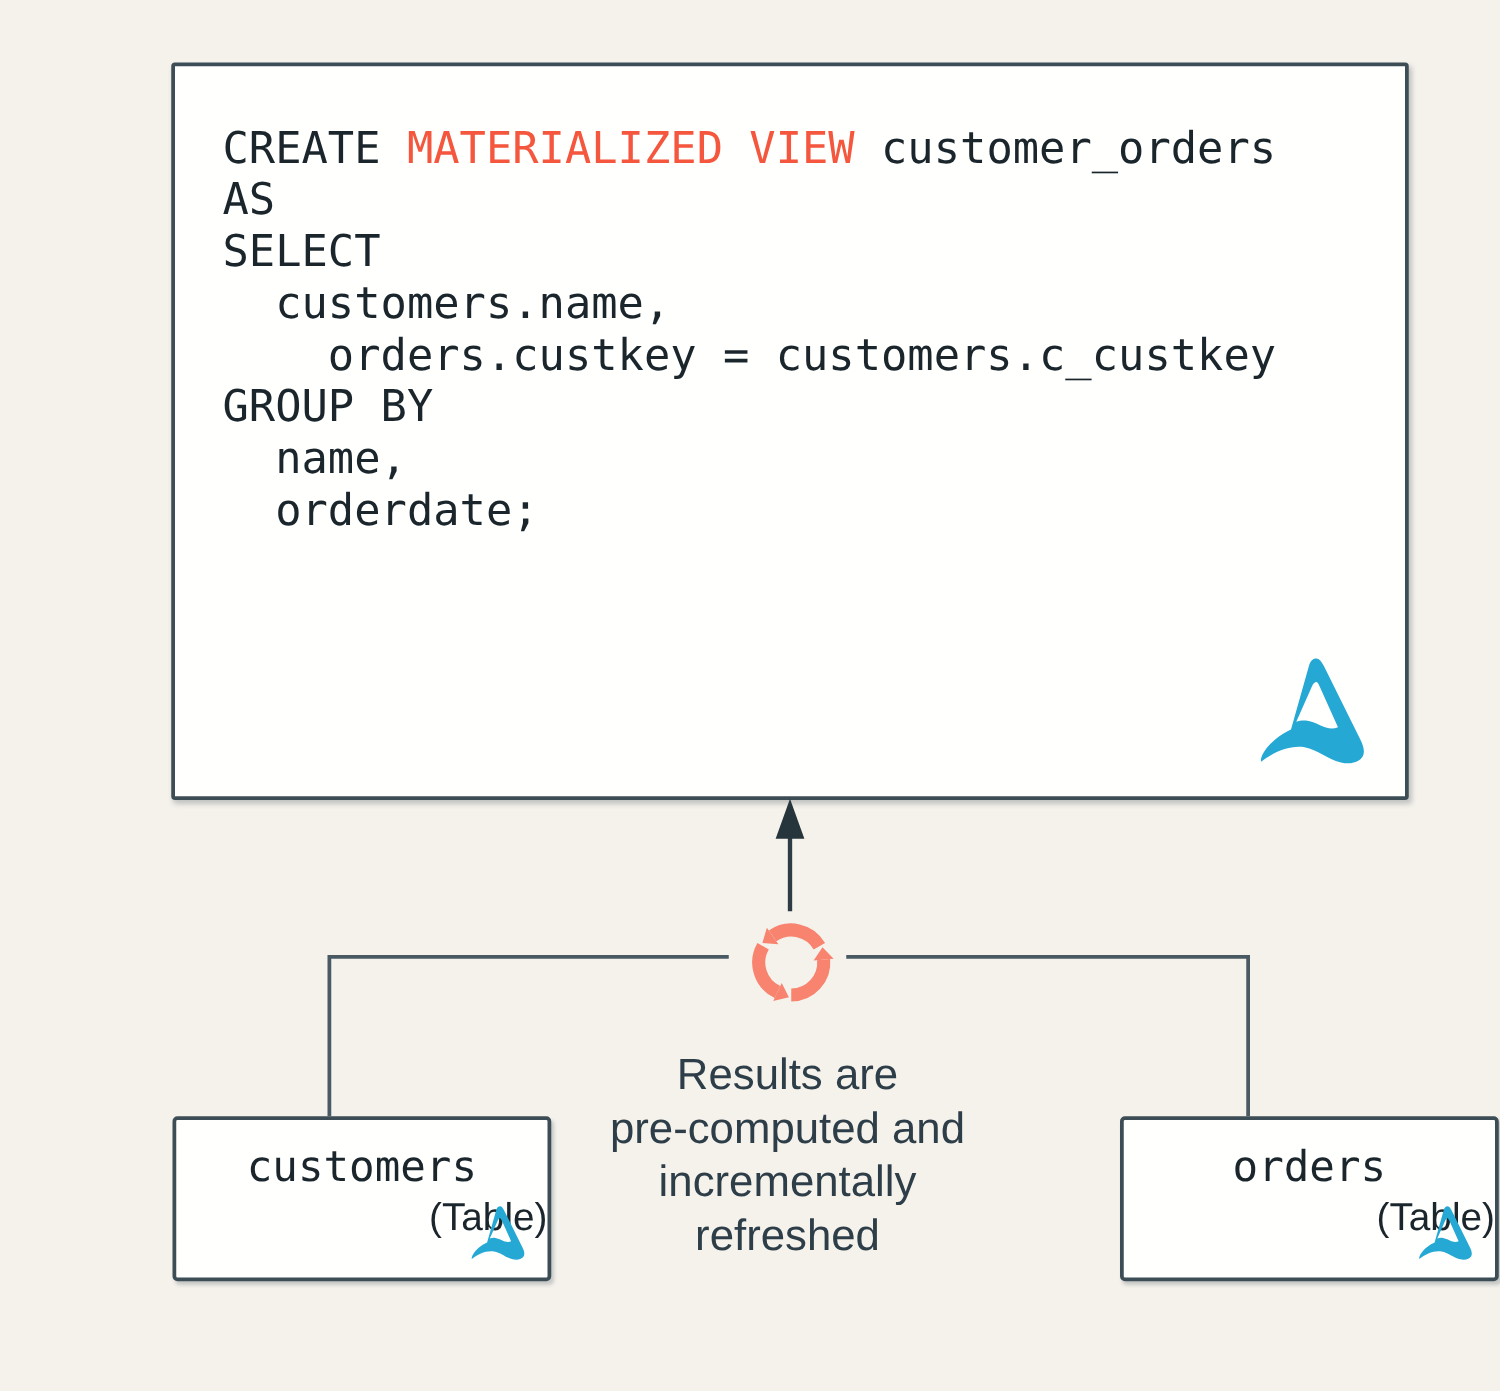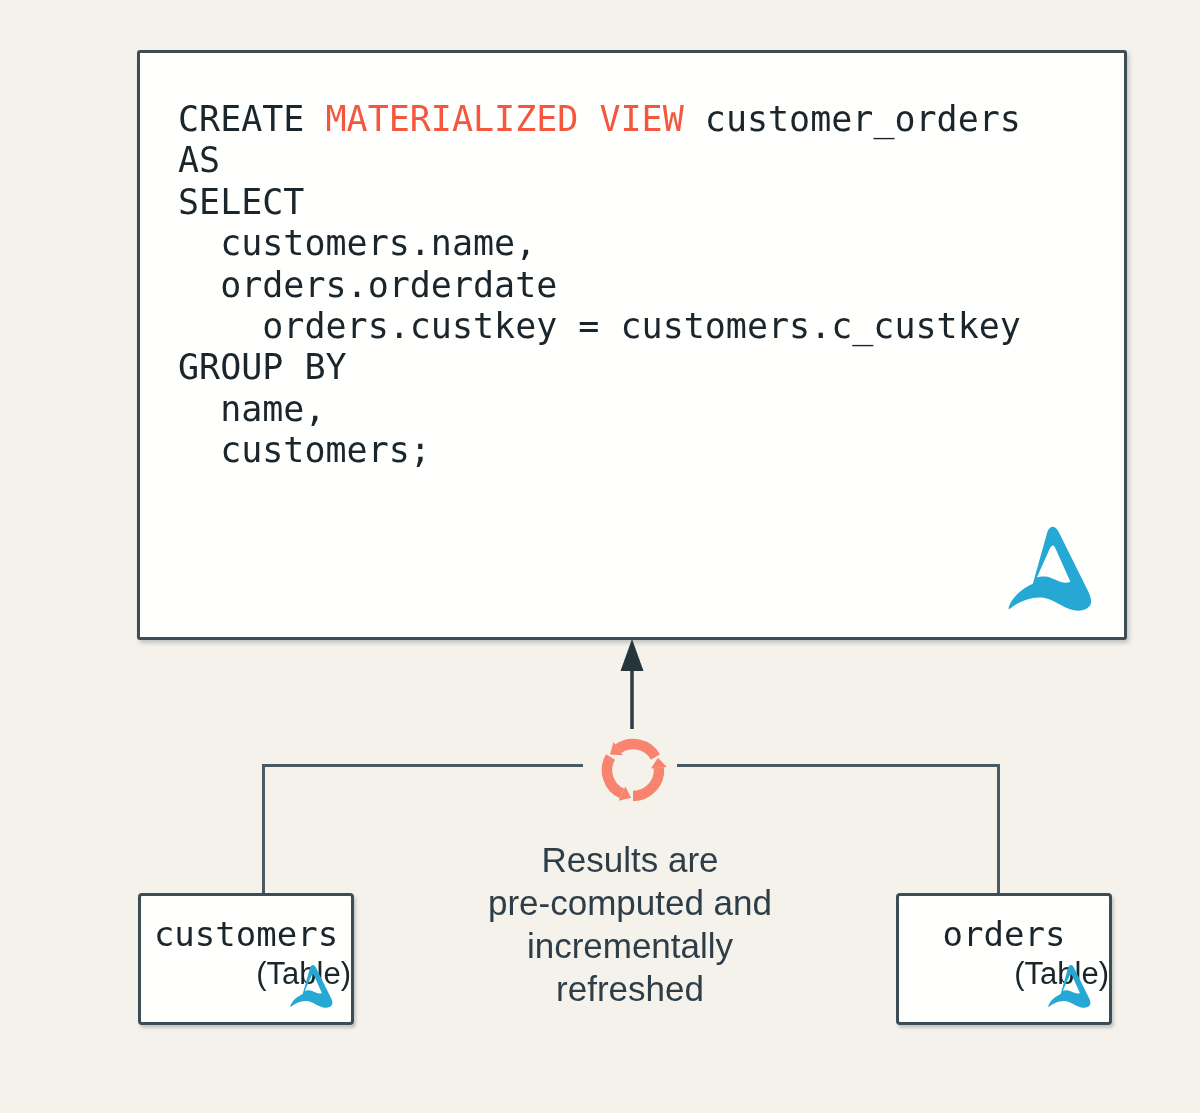--- a/index.html
+++ b/index.html
@@ -28,21 +28,21 @@
   
   .refresh{position:absolute;left:595px;top:732px;width:76px;height:76px;}
   
   .annotation{
     position:absolute;left:430px;top:838px;width:400px;
     text-align:center;white-space:pre-line;
     font-size:35px;line-height:43px;font-weight:500;color:#2E3E49;
   }
   
   .table-box{
-    position:absolute;top:893px;width:216px;height:132px;box-sizing:border-box;
+    position:absolute;top:893px;width:303px;height:132px;box-sizing:border-box;
     background:#FFFFFE;border:3px solid #3D4D56;border-radius:4px;
     box-shadow:2px 3px 3px rgba(61,77,86,.25);
   }
   .table-box.customers{left:138px;}
   .table-box.orders{left:872px;margin-left:24px;}
   .tname{
     margin-top:18px;text-align:center;
     font-family:"DejaVu Sans Mono",monospace;font-size:34px;line-height:40px;color:#1B262C;
   }
   .ttype{
@@ -73,25 +73,24 @@
 </svg>
 
 <div class="canvas">
 
   <div class="sql-box">
     <div class="code">
       <div class="code-line"><span>CREATE </span><span class="kw">MATERIALIZED VIEW</span><span> customer_orders</span></div>
       <div class="code-line">AS</div>
       <div class="code-line">SELECT</div>
       <div class="code-line">  customers.name,</div>
-      <div class="code-line">  orders.orderdate</div>
       <div class="code-line">    orders.custkey = customers.c_custkey</div>
       <div class="code-line">GROUP BY</div>
       <div class="code-line">  name,</div>
-      <div class="code-line">  customers;</div>
+      <div class="code-line">  orderdate;</div>
     </div>
     <svg class="logo-big" viewBox="0 0 100 100">
         <use href="#delta-logo"></use>
       </svg>
   </div>
 
   <svg class="overlay" viewBox="0 0 1200 1113">
     <path d="M263.5,893 V765.5 H583" fill="none" stroke="#4A5A63" stroke-width="3"></path>
     <path d="M677,765.5 H998.5 V893" fill="none" stroke="#4A5A63" stroke-width="3"></path>
     <line x1="632" y1="648" x2="632" y2="729" stroke="#2E3B44" stroke-width="3.5"></line>

